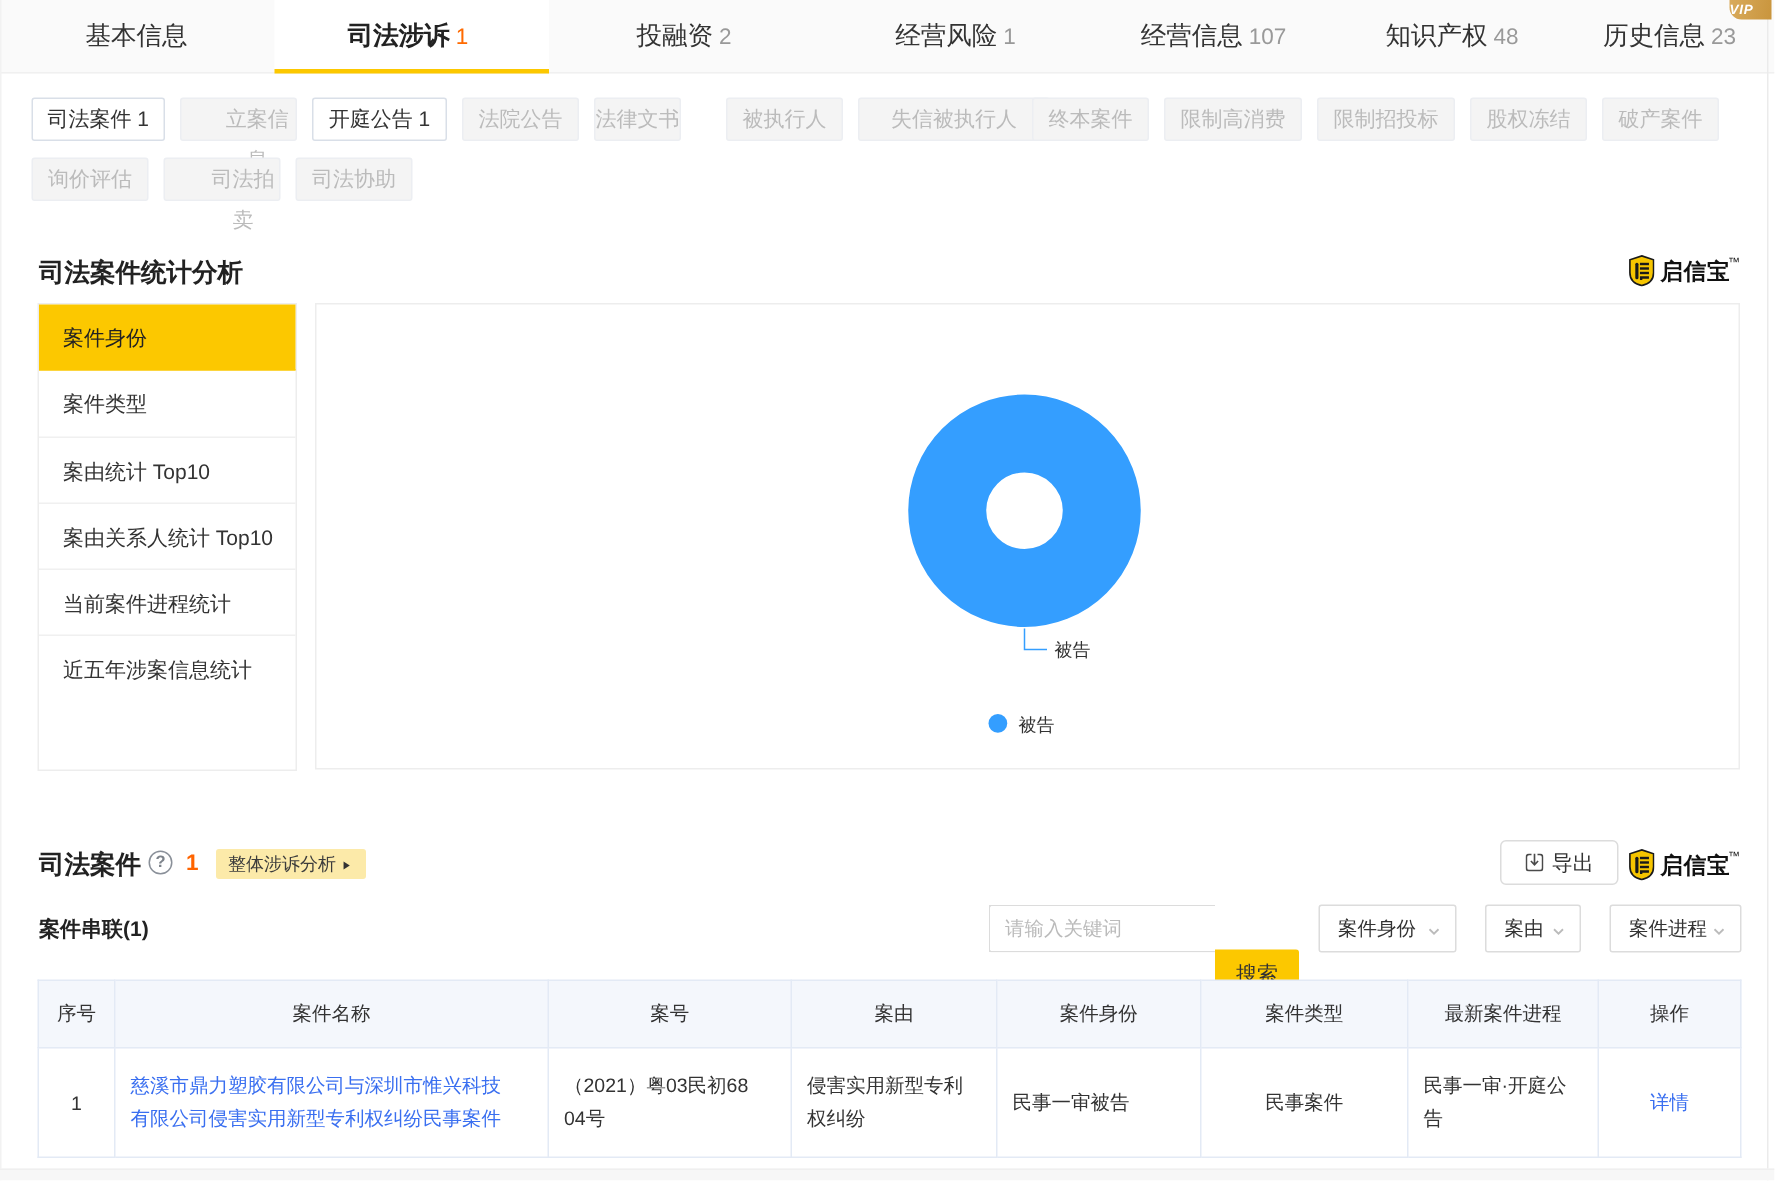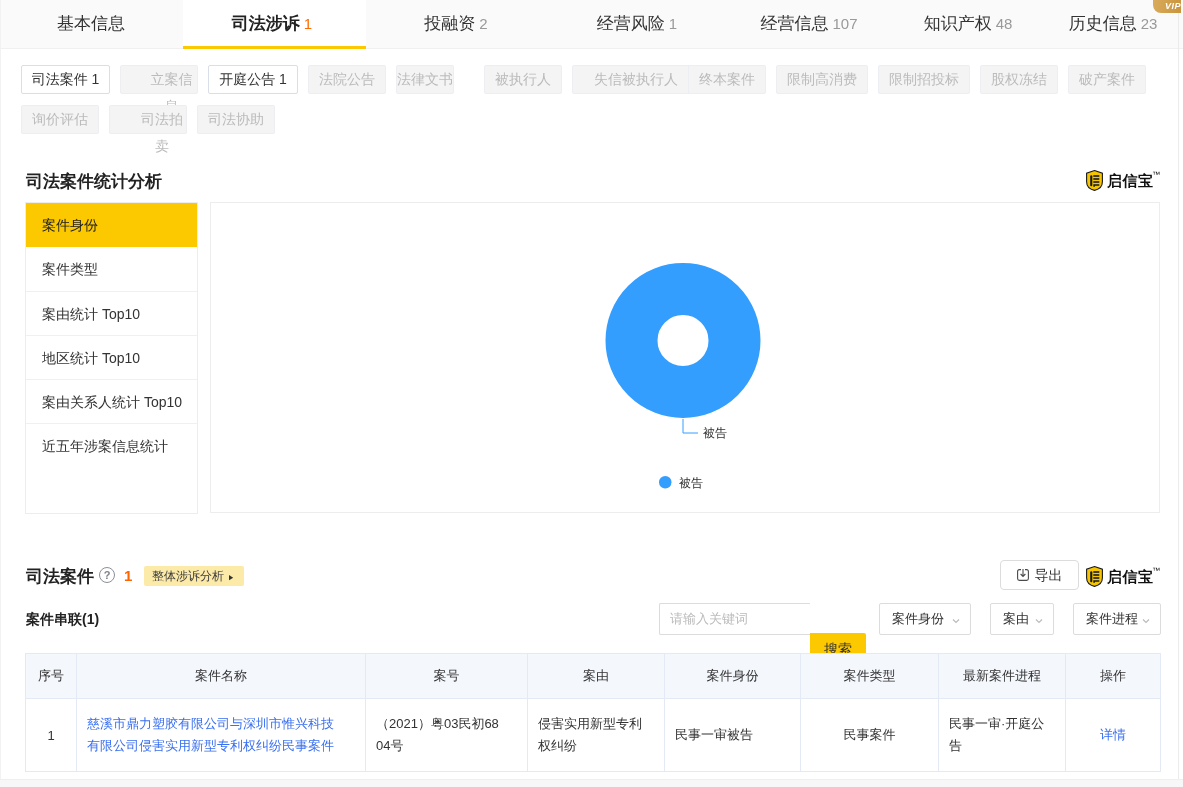--- a/index.html
+++ b/index.html
@@ -9,21 +9,21 @@
 
   
   .tabbar { position:absolute; left:0; top:0; width:1183px; height:49px; background:#fafafa; border-bottom:1px solid #f0f0f0; }
   .tabactive-bg { position:absolute; left:183px; top:0; width:183px; height:46px; background:#fff; }
   .tabline { position:absolute; left:183px; top:46px; width:183px; height:3px; background:#fcc800; }
   .tab { position:absolute; top:0; height:49px; line-height:48px; font-size:17px; color:#333; white-space:nowrap; transform:translateX(-50%); }
   .tab .n { color:#999; font-size:15px; margin-left:4px; }
   .tab.act { font-weight:bold; color:#222; }
   .tab.act .n { color:#ff6a00; font-weight:normal; }
 
-  .vip { position:absolute; left:1153px; top:0; width:28px; height:13px; z-index:5; background:linear-gradient(100deg,#d9ab5c,#c9953d); border-radius:0 0 0 8px; color:#fff; font-size:9px; font-weight:bold; font-style:italic; text-align:right; line-height:13px; letter-spacing:0.5px; }
+  .vip { position:absolute; left:1153px; top:0; width:28px; height:13px; z-index:5; background:linear-gradient(100deg,#d9ab5c,#c9953d); border-radius:0 0 0 8px; color:#fff; font-size:9px; font-weight:bold; font-style:italic; text-align:left; line-height:13px; letter-spacing:0.5px; }
 
   .edge-r { position:absolute; left:1178px; top:0; width:1px; height:787px; background:#ebebeb; }
   .edge-l { position:absolute; left:0; top:0; width:1px; height:787px; background:#f2f2f2; }
   .footstrip { position:absolute; left:0; top:779px; width:1183px; height:8px; background:#f7f7f7; border-top:1px solid #efefef; }
 
   
   .fbtn { position:absolute; height:29px; line-height:27px; text-align:center; font-size:14px; border-radius:2px; }
   .fbtn.on { background:#fff; border:1px solid #d9dfe8; color:#333; }
   .fbtn.off { background:#f4f4f4; border:1px solid #eceef2; color:#bbb; }
 
@@ -102,22 +102,22 @@
     <path d="M7.3 14.2 h6 v1.6 h-4.4 v0.9 h-1.6 Z" fill="#1a1a1a"></path>
   </svg>
   <span class="txt">启信宝</span>
     <span class="tm">™</span>
 </div>
 
 <div class="sidebar">
   <div class="it sel">案件身份</div>
   <div class="it">案件类型</div>
   <div class="it">案由统计 Top10</div>
-  <div class="it">地区统计 Top10</div>
   <div class="it">案由关系人统计 Top10</div>
+  <div class="it">当前案件进程统计</div>
   <div class="it">近五年涉案信息统计</div>
 </div>
 
 <div class="chartbox">
   <svg width="948" height="309" viewBox="0 0 948 309">
     <circle cx="472" cy="137.5" r="51.5" fill="none" stroke="#349eff" stroke-width="52"></circle>
     <polyline points="472,216 472,230 487,230" fill="none" stroke="#349eff" stroke-width="1"></polyline>
     <text x="492" y="234" font-size="12" fill="#333">被告</text>
     <rect x="448" y="273" width="12.5" height="12.5" rx="6.2" fill="#349eff"></rect>
     <text x="468" y="284" font-size="12" fill="#333">被告</text>

